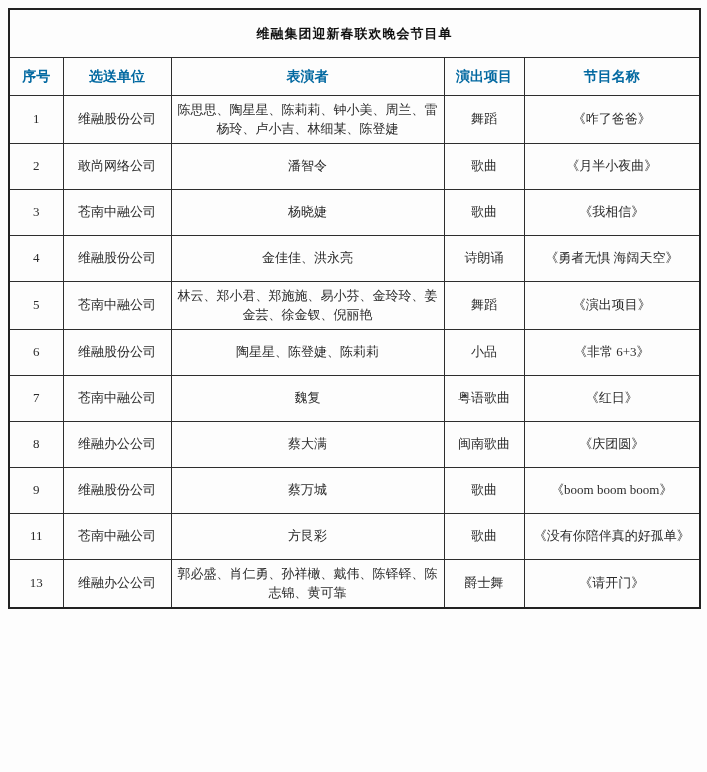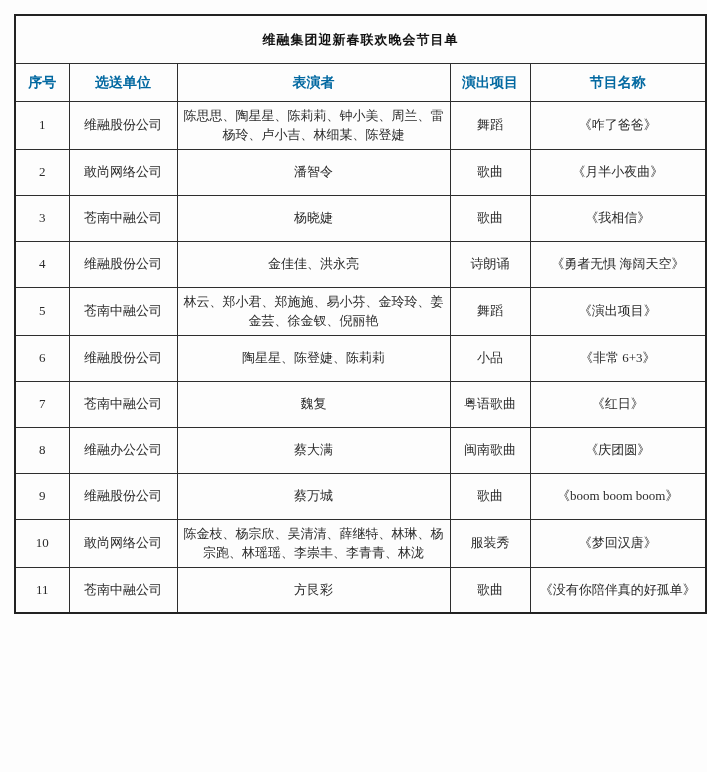--- a/index.html
+++ b/index.html
@@ -7,21 +7,21 @@
     padding: 0;
     background: #ffffff;
     font-family: "Liberation Serif", "DejaVu Serif", serif;
     color: #2b2b2b;
   }
   .page {
     width: 707px;
     height: 772px;
     background: #fdfdfd;
     box-sizing: border-box;
-    padding: 14px;
+    padding: 8px;
   }
   table.program {
     width: 691px;
     border-collapse: collapse;
     table-layout: fixed;
     background: #fdfdfd;
   }
   table.program th,
   table.program td {
     border: 1.5px solid #2e2e2e;
@@ -155,32 +155,32 @@
   </tr>
 
   <tr>
     <td class="cell-no">9</td>
     <td class="cell-unit">维融股份公司</td>
     <td class="cell-performers">蔡万城</td>
     <td class="cell-type">歌曲</td>
     <td class="cell-name">《boom boom boom》</td>
   </tr>
 
-  <tr>
-    <td class="cell-no">10</td>
-    <td class="cell-unit">敢尚网络公司</td>
-    <td class="cell-performers">陈金枝、杨宗欣、吴清清、薛继特、林琳、杨宗跑、林瑶瑶、李崇丰、李青青、林泷</td>
-    <td class="cell-type">服装秀</td>
-    <td class="cell-name">《梦回汉唐》</td>
-  </tr>
 
   <tr>
     <td class="cell-no">11</td>
     <td class="cell-unit">苍南中融公司</td>
     <td class="cell-performers">方艮彩</td>
     <td class="cell-type">歌曲</td>
     <td class="cell-name">《没有你陪伴真的好孤单》</td>
   </tr>
 
 
+  <tr>
+    <td class="cell-no">13</td>
+    <td class="cell-unit">维融办公公司</td>
+    <td class="cell-performers">郭必盛、肖仁勇、孙祥橄、戴伟、陈铎铎、陈志锦、黄可靠</td>
+    <td class="cell-type">爵士舞</td>
+    <td class="cell-name">《请开门》</td>
+  </tr>
 </tbody>
   </table>
 </div>
 
 </body></html>

